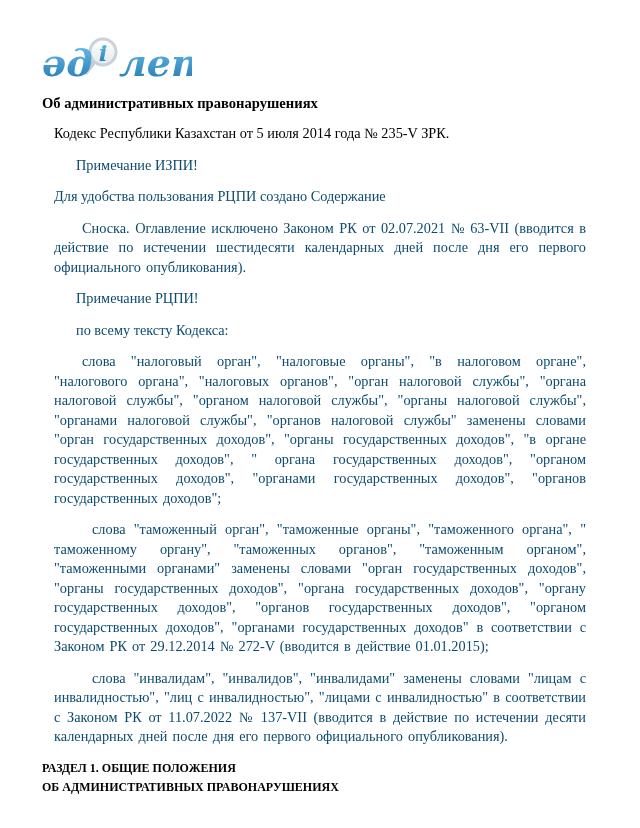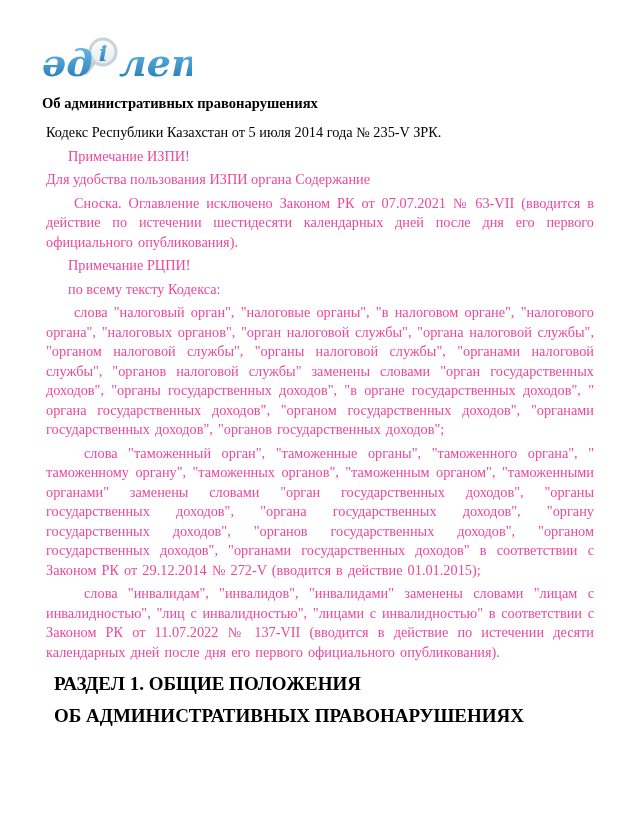--- a/index.html
+++ b/index.html
@@ -29,35 +29,35 @@
     font-style: italic;
     font-weight: bold;
   }
   .doc-title {
     font-weight: bold;
     font-size: 14.6px;
     line-height: 18px;
     margin: 6px 0 11px 0;
   }
   p.ln {
-    margin: 4px;
+    margin: 12px;
   }
-  .red { color: #ec4899; }
+  .red { color: #0c4a6e; }
   .ind-label { text-indent: 22px; }
   .just {
     text-align: justify;
     word-spacing: 1.5px;
   }
   .ind-p1 { text-indent: 28px; }
   .ind-p2 { text-indent: 38px; }
   .headings { margin-top: 11px; }
   .headings p {
-    margin: 12px;
+    margin: 0;
     font-weight: bold;
-    font-size: 19px;
+    font-size: 12px;
     line-height: 19.5px;
   }
 </style>
 </head>
 <body>
 
 <div class="page">
 
   <div class="logo-wrap">
     <svg width="150" height="52" viewBox="0 0 150 52">
@@ -77,24 +77,24 @@
       <text x="61" y="25" text-anchor="middle" class="logo-text" font-size="23" fill="url(#logoGrad)">і</text>
       <text x="77" y="40" class="logo-text" font-size="38" fill="url(#logoGrad)">лет</text>
     </svg>
   </div>
 
   <p class="doc-title">Об административных правонарушениях</p>
 
   <p class="ln">Кодекс Республики Казахстан от 5 июля 2014 года № 235-V ЗРК.</p>
 
   <p class="ln red ind-label">Примечание ИЗПИ!</p>
-  <p class="ln red">Для удобства пользования ИЗПИ органа Содержание</p>
+  <p class="ln red">Для удобства пользования РЦПИ создано Содержание</p>
 
 
-  <p class="ln red just ind-p1">Сноска. Оглавление исключено Законом РК от 07.07.2021 № 63-VII (вводится в действие по истечении шестидесяти календарных дней после дня его первого официального опубликования).</p>
+  <p class="ln red just ind-p1">Сноска. Оглавление исключено Законом РК от 02.07.2021 № 63-VII (вводится в действие по истечении шестидесяти календарных дней после дня его первого официального опубликования).</p>
 
   <p class="ln red ind-label">Примечание РЦПИ!</p>
 
   <p class="ln red ind-label">по всему тексту Кодекса:</p>
 
   <p class="ln red just ind-p1">слова "налоговый орган", "налоговые органы", "в налоговом органе", "налогового органа", "налоговых органов", "орган налоговой службы", "органа налоговой службы", "органом налоговой службы", "органы налоговой службы", "органами налоговой службы", "органов налоговой службы" заменены словами "орган государственных доходов", "органы государственных доходов", "в органе государственных доходов", " органа государственных доходов", "органом государственных доходов", "органами государственных доходов", "органов государственных доходов";</p>
 
   <p class="ln red just ind-p2">слова "таможенный орган", "таможенные органы", "таможенного органа", " таможенному органу", "таможенных органов", "таможенным органом", "таможенными органами" заменены словами "орган государственных доходов", "органы государственных доходов", "органа государственных доходов", "органу государственных доходов", "органов государственных доходов", "органом государственных доходов", "органами государственных доходов" в соответствии с Законом РК от 29.12.2014 № 272-V (вводится в действие 01.01.2015);</p>
 
   <p class="ln red just ind-p2">слова "инвалидам", "инвалидов", "инвалидами" заменены словами "лицам с инвалидностью", "лиц с инвалидностью", "лицами с инвалидностью" в соответствии с Законом РК от 11.07.2022 № 137-VII (вводится в действие по истечении десяти календарных дней после дня его первого официального опубликования).</p>

